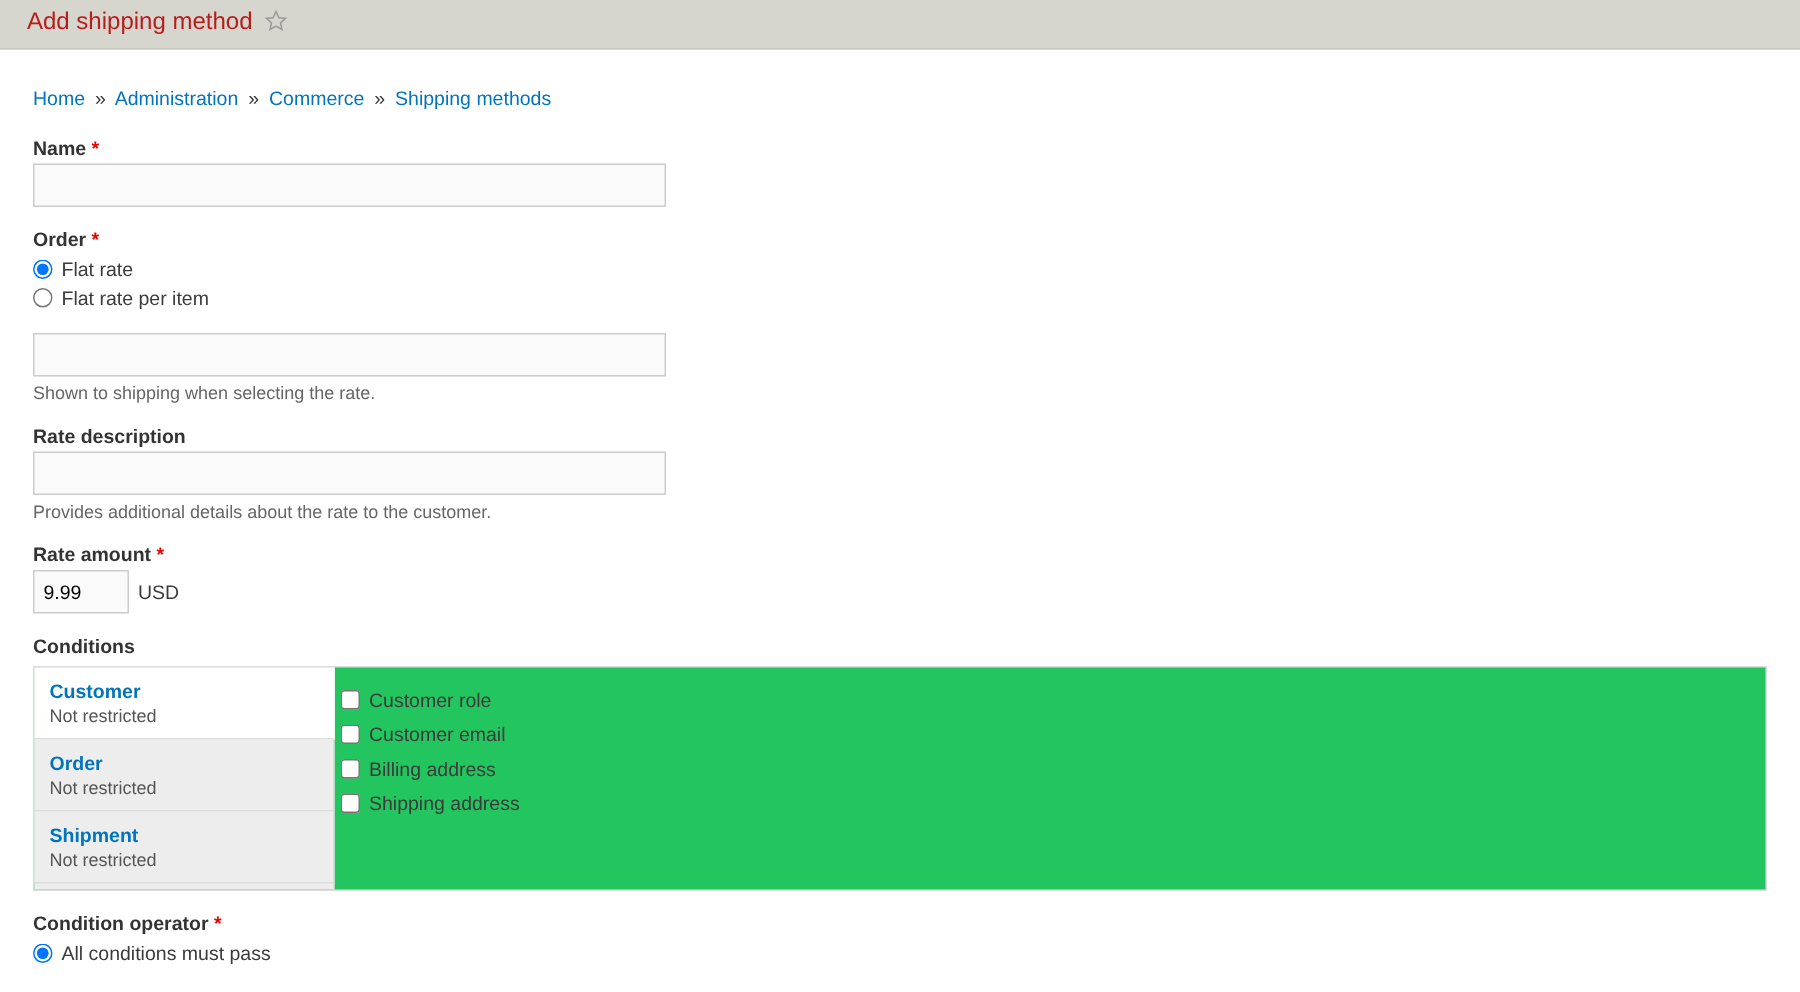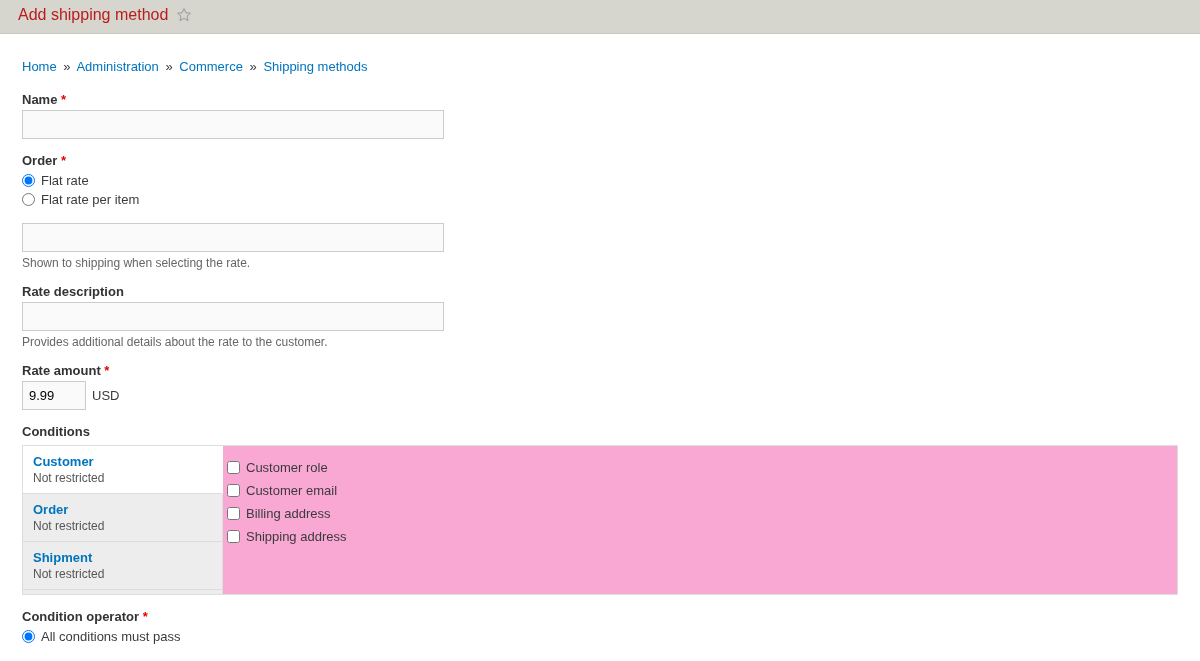--- a/index.html
+++ b/index.html
@@ -15,21 +15,21 @@
     .form-item > label, .section-label { display: block; font-weight: bold; color: #333; font-size: 13px; margin-bottom: 3px; }
     .required { color: #e60000; font-weight: bold; }
     .text-input { width: 422px; height: 29px; padding: 4px 6px; border: 1px solid #ccc; background: #fafafa; font-size: 13px; outline: none; }
     .text-input.small { width: 64px; }
     .description { color: #666; font-size: 12px; margin-top: 4px; }
     .radio-group { margin-top: 2px; }
     .radio-item, .checkbox-item { font-size: 13px; padding: 2px 0; display: flex; align-items: center; gap: 6px; }
     .radio-item input, .checkbox-item input { margin: 0; }
     .amount-row { display: flex; align-items: center; gap: 6px; }
     .currency { font-size: 13px; }
-    .conditions-box { border: 1px solid #ddd; background: #f9a8d4; display: flex; margin-top: 6px; min-height: 150px; }
+    .conditions-box { border: 1px solid #ddd; background: #22c55e; display: flex; margin-top: 6px; min-height: 150px; }
     .vtabs { width: 200px; background: #ededed; border-right: 1px solid #ddd; }
     .vtab { border-bottom: 1px solid #ddd; padding: 8px 10px 8px 10px; background: #ededed; cursor: pointer; }
     .vtab.active { background: #fff; border-right: 1px solid #fff; margin-right: -1px; }
     .vtab-title { color: #0074bd; font-size: 13px; font-weight: 600; }
     .vtab-sub { color: #555; font-size: 12px; margin-top: 2px; }
     .vtab-panel { flex: 1; padding: 10px 4px; }
     .vtab-panel .checkbox-item { padding: 4px 0; }
   </style>
 </head>
 <body>

